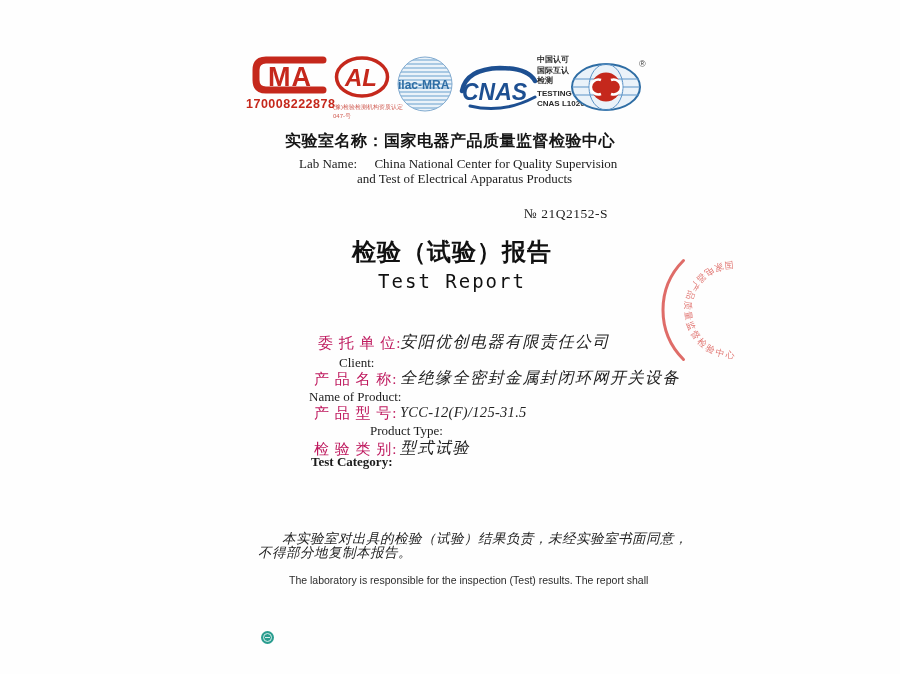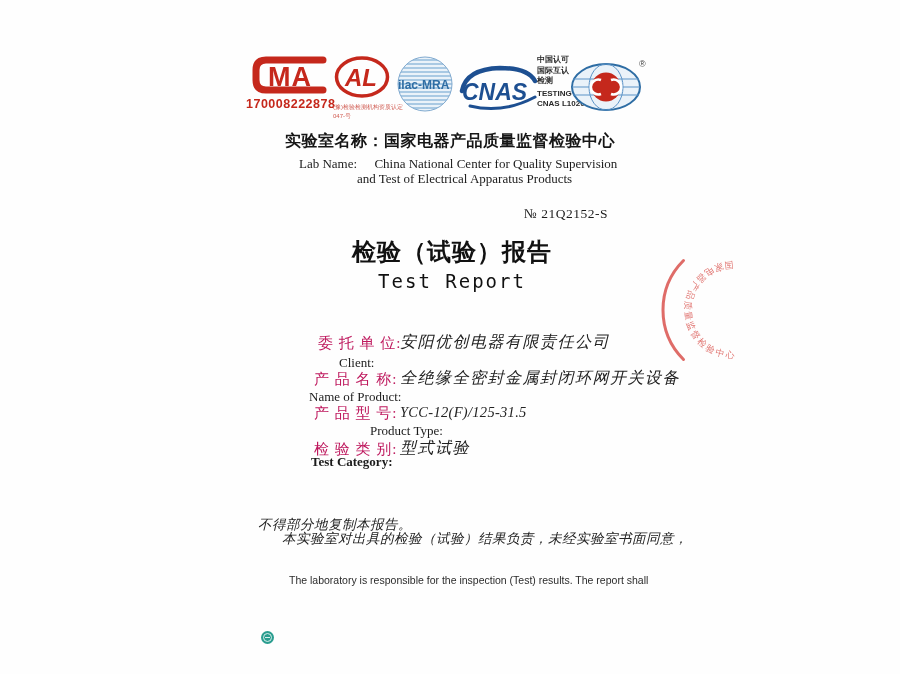--- a/index.html
+++ b/index.html
@@ -123,21 +123,21 @@
 
   <div class="abs cn-serif field-label-cn" style="left:314px; top:404px;">产 品 型 号:</div>
   <div class="abs en-serif field-value-en" style="left:400px; top:404px;">YCC-12(F)/125-31.5</div>
   <div class="abs en-serif field-label-en" style="left:324px; top:423px;margin-left:46px;">Product Type:</div>
 
   <div class="abs cn-serif field-label-cn" style="left:314px; top:440px;">检 验 类 别:</div>
   <div class="abs cn-serif field-value-cn" style="left:400px; top:438px;">型式试验</div>
   <div class="abs en-serif field-label-en" style="left:311px; top:454px;font-weight:bold;">Test Category:</div>
 
   <div class="abs cn-serif disc-cn" style="left:282px; top:530px;">本实验室对出具的检验（试验）结果负责，未经实验室书面同意，</div>
-  <div class="abs cn-serif disc-cn" style="left:258px; top:516px;">不得部分地复制本报告。</div>
+  <div class="abs cn-serif disc-cn" style="left:258px; top:544px;">不得部分地复制本报告。</div>
   <div class="abs en-sans disc-en" style="left:289px; top:574px;text-align:center;">The laboratory is responsible for the inspection (Test) results. The report shall</div>
 
   <svg class="abs" style="left:260px; top:630px;" width="15" height="15" viewBox="0 0 15 15">
     <circle cx="7.5" cy="7.5" r="6.5" fill="#2a9d8f"></circle>
     <circle cx="7.5" cy="7.5" r="4" fill="none" stroke="#d8efec" stroke-width="1"></circle>
     <line x1="5" y1="7.5" x2="10" y2="7.5" stroke="#d8efec" stroke-width="1"></line>
   </svg>
 
 </div>
 

